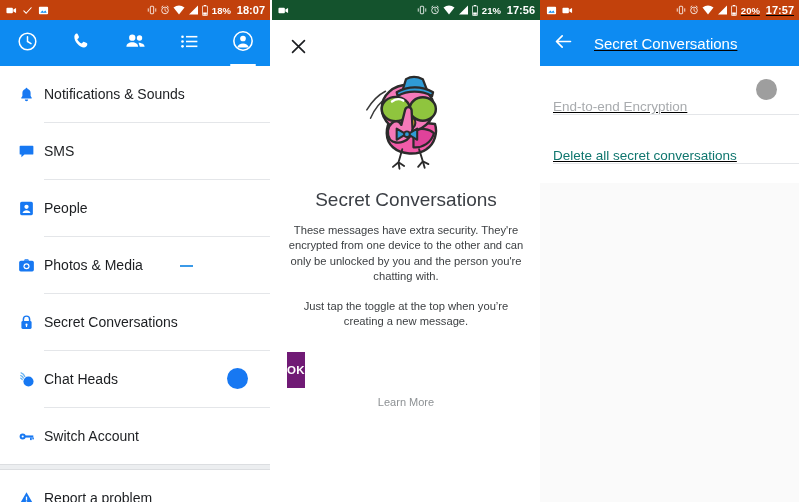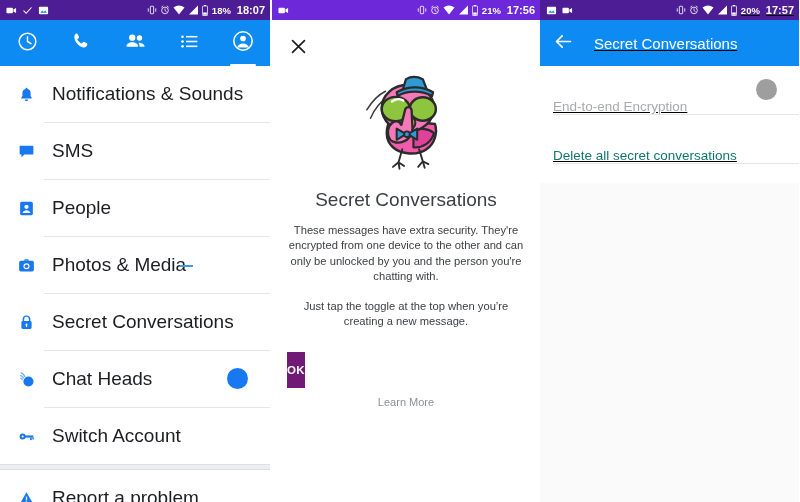--- a/index.html
+++ b/index.html
@@ -25,22 +25,22 @@
 
   
   .statusbar {
     height: 20px; width:100%;
     display:flex; align-items:center;
     padding: 0 5px 0 6px;
     font-size: 10.5px;
     color: #ffffff;
     letter-spacing: 0;
   }
-  .statusbar.blue { background:#4c1d95; }
-  .statusbar.gray { background:#6d28d9; }
+  .statusbar.blue { background:#c2410c; }
+  .statusbar.gray { background:#14532d; }
   .sb-left { display:flex; align-items:center; gap:5px; }
   .sb-right { margin-left:auto; display:flex; align-items:center; gap:3px; }
   .sb-icn { display:inline-flex; align-items:center; }
   .sb-pct { font-size:9.5px; font-weight:700; margin-left:1px; }
   .sb-time { font-size:11px; font-weight:700; margin-left:3px; }
 
   
   .tabbar {
     height: 46px; background:#0d8bf2;
     display:flex; align-items:center;
@@ -62,22 +62,21 @@
     position:relative;
     height:56px;
     display:flex; align-items:center;
     padding-left:8px;
   }
   .row-icon {
     width:36px; min-width:36px;
     display:flex; align-items:center; justify-content:center;
   }
   .row-label {
-    margin-left:8px;
-    font-size:19px;
+    font-size:14px;
     color:#1c1e21;
     font-family:"Liberation Sans", sans-serif;
   }
   .divider {
     height:1px; background:#e4e6e9;
     margin-left:44px;
   }
   .divider-thick {
     height:6px; background:#eceef0;
     border-top:1px solid #dcdee1;

